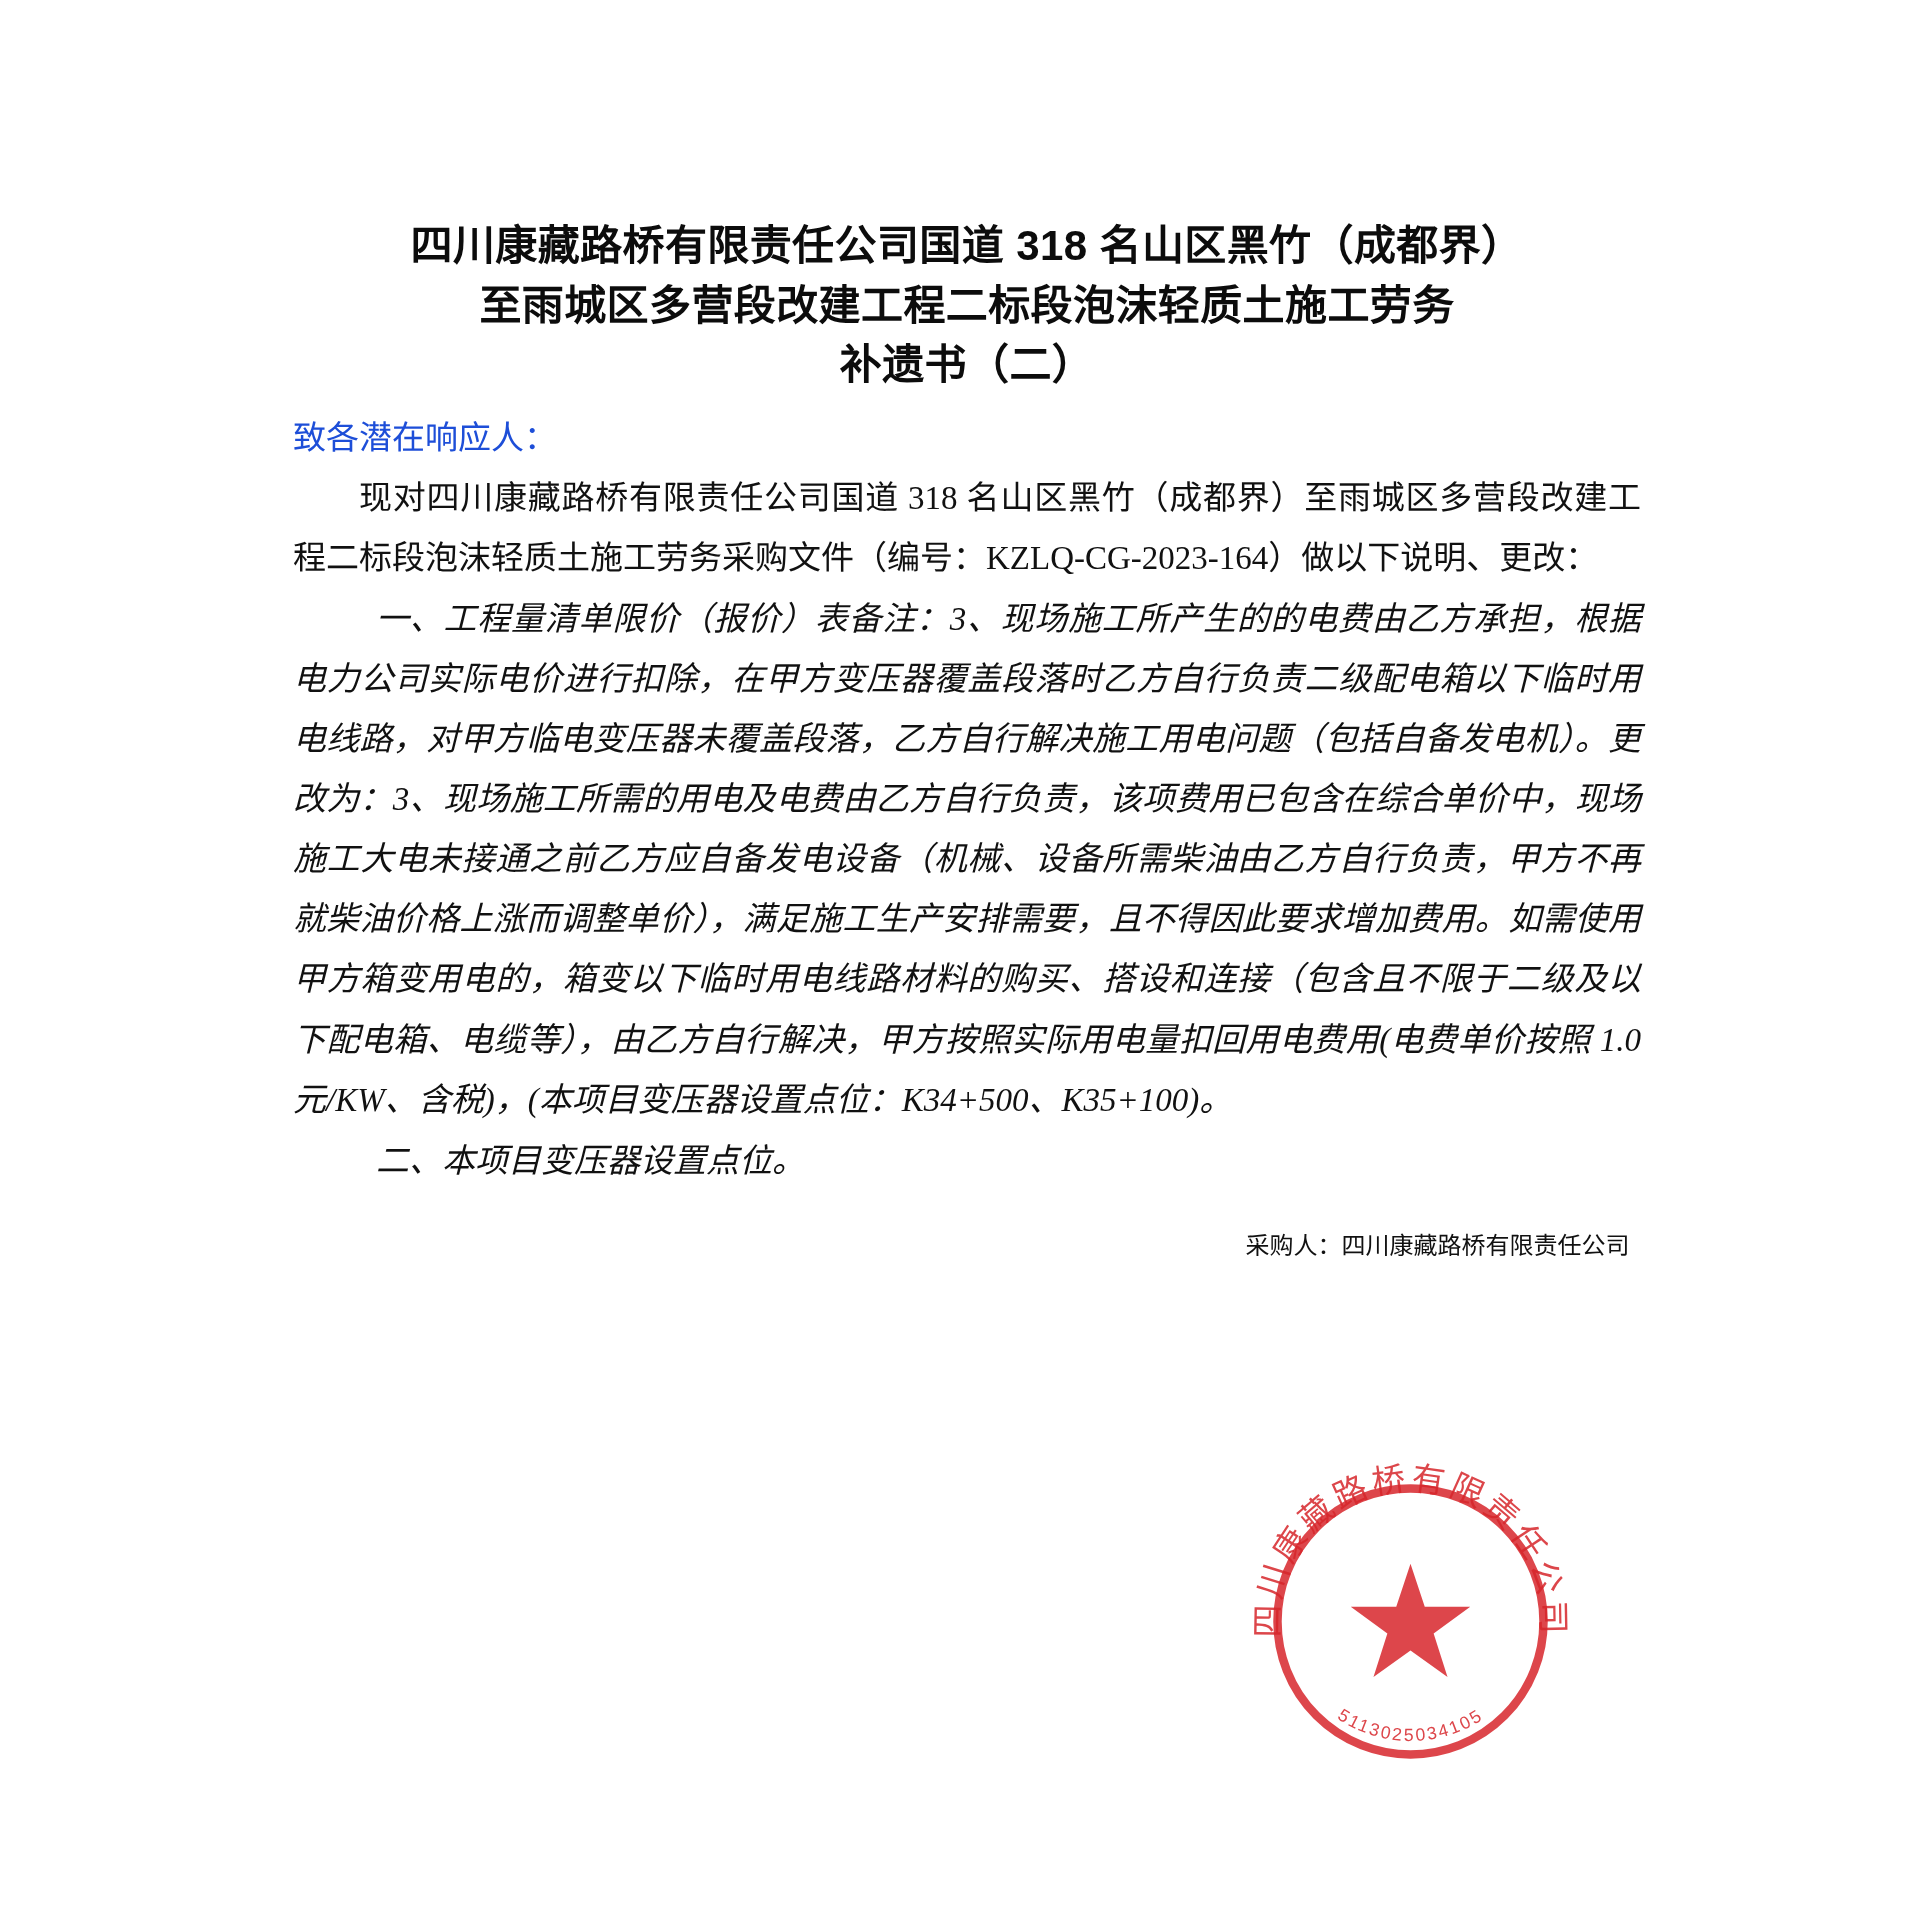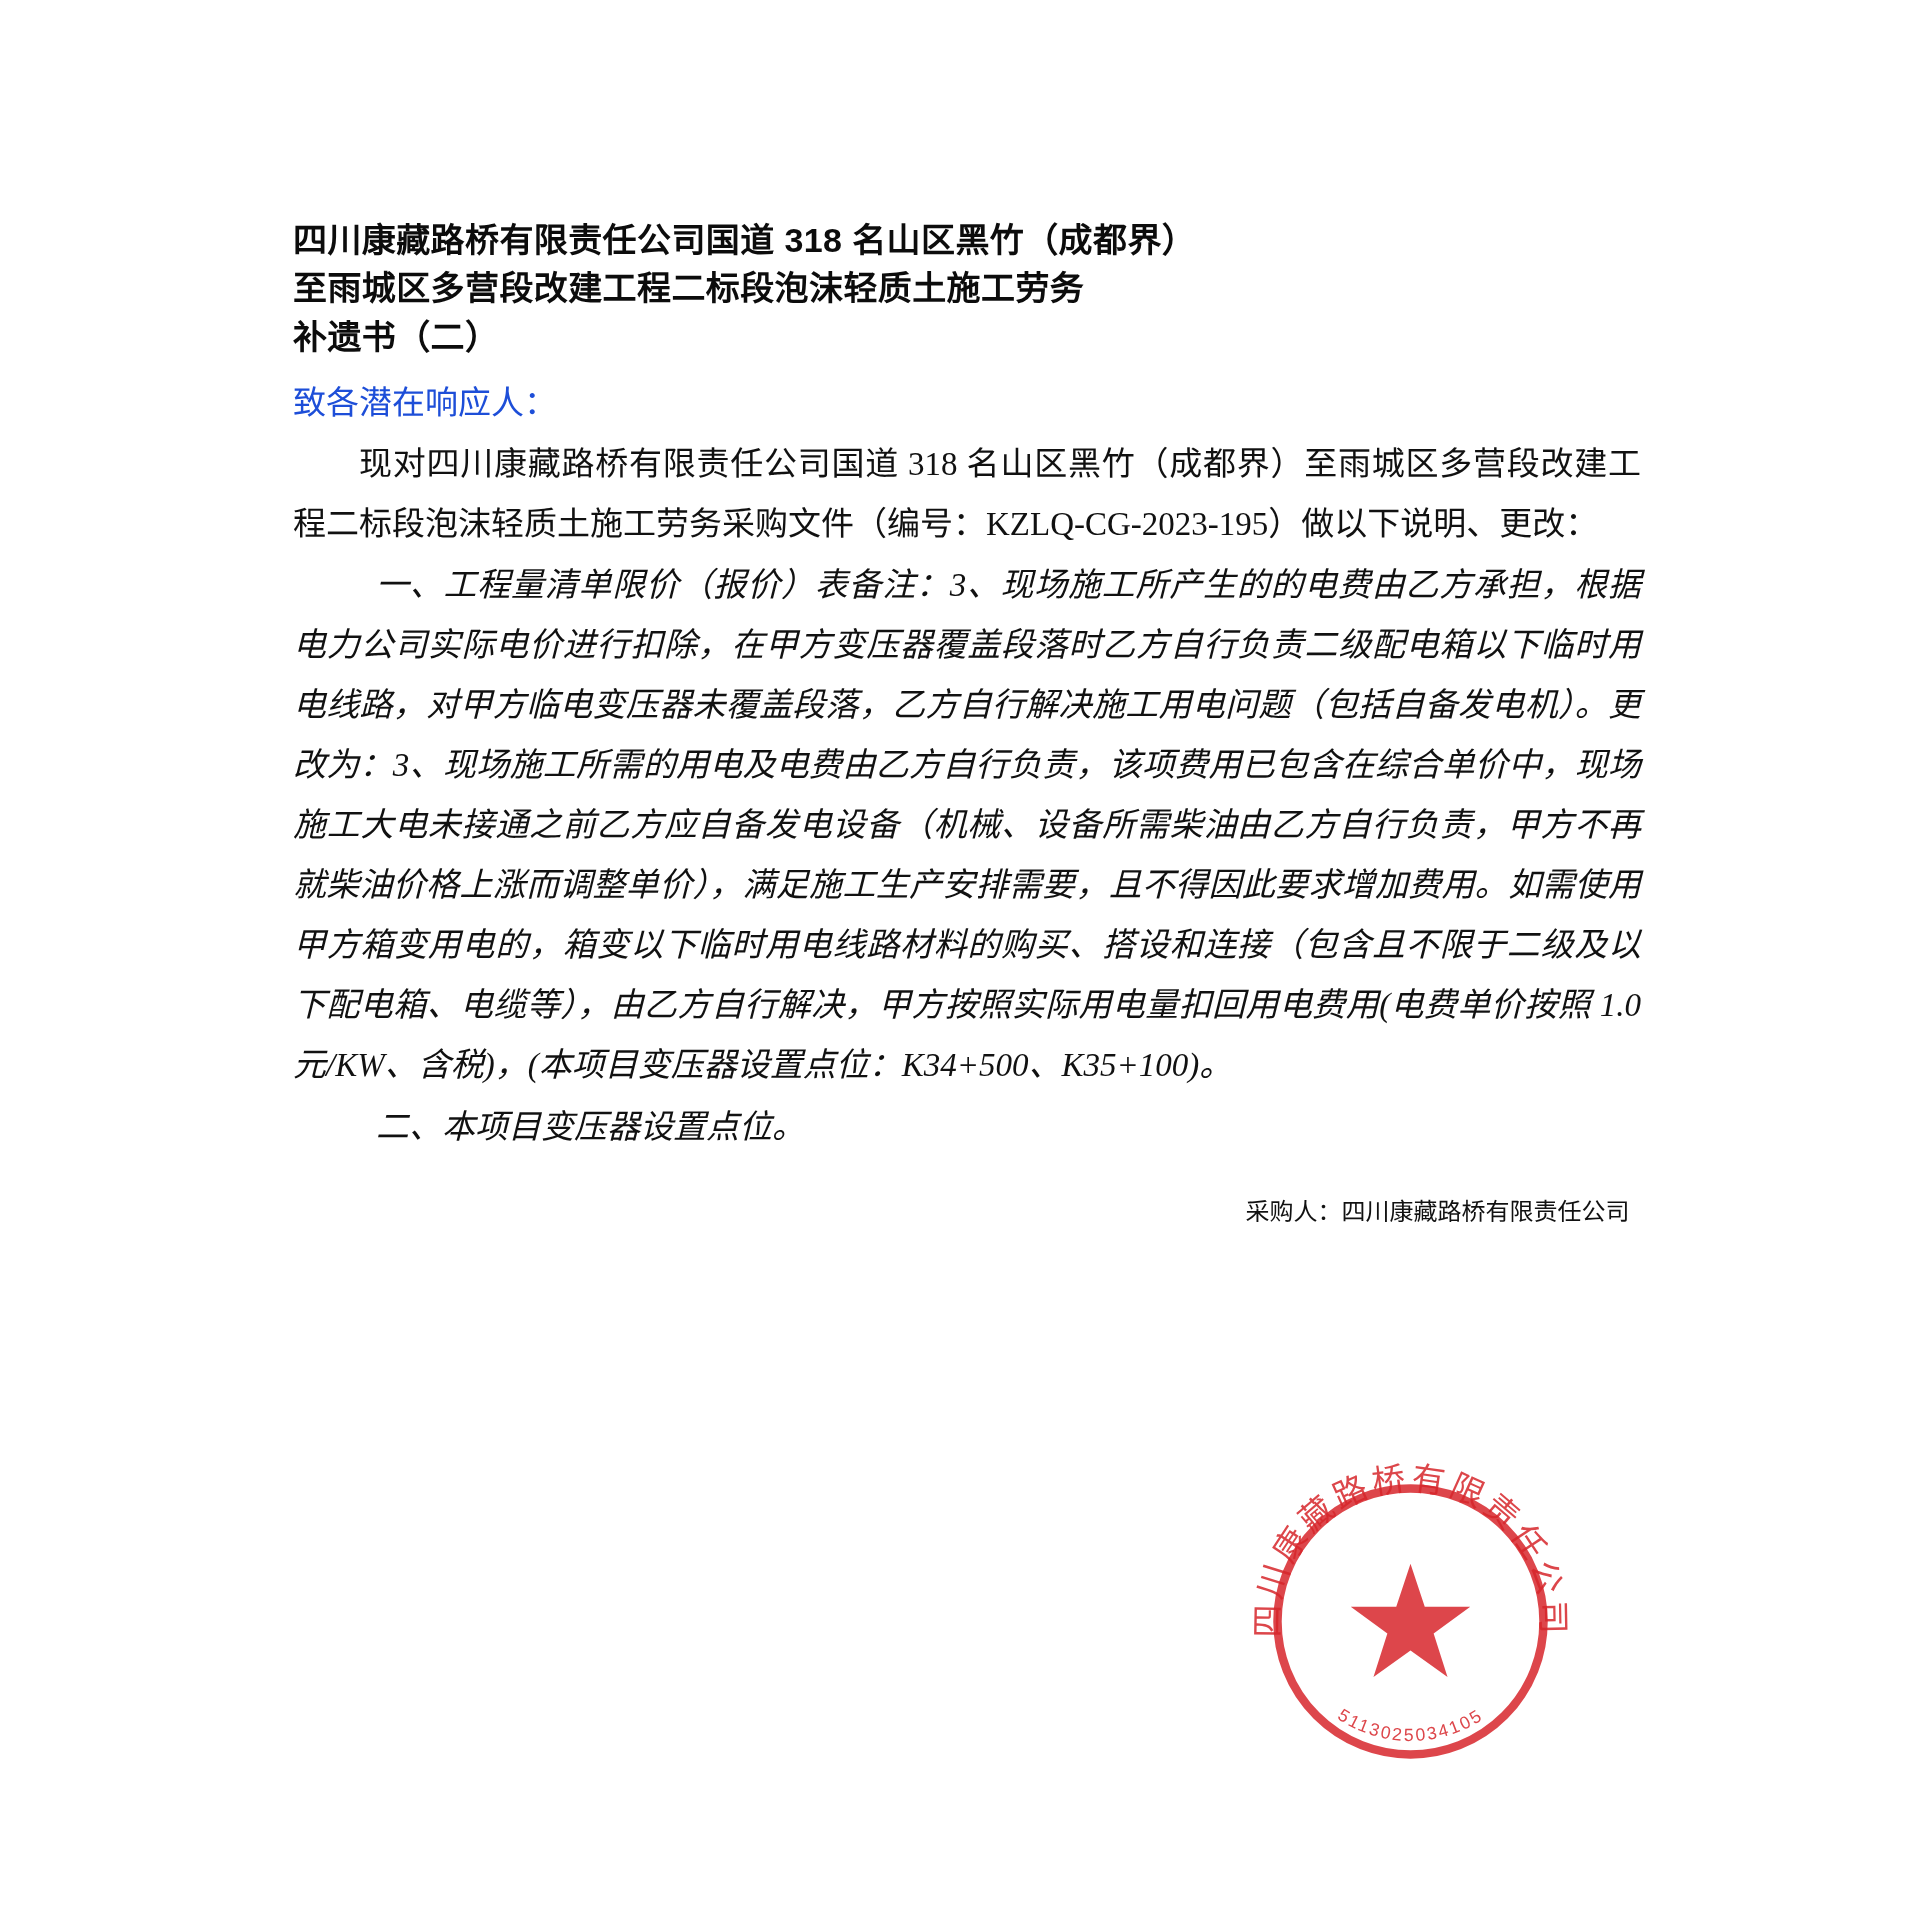--- a/index.html
+++ b/index.html
@@ -29,23 +29,23 @@
   }
   .content {
     position: absolute;
     left: 293px;
     top: 216px;
     width: 1348px;
   }
   .doc-title {
     font-family: "Liberation Sans", "DejaVu Sans", sans-serif;
     font-weight: bold;
-    font-size: 34px;
+    font-size: 42px;
     line-height: 1.42;
-    text-align: left;
+    text-align: center;
     letter-spacing: 0.4px;
     color: #0c0c0c;
     margin: 0 0 17.7px 0;
   }
   .doc-title .tline {
     display: block;
   }
   .salutation {
     font-size: 33px;
     line-height: 1.55;
@@ -105,21 +105,21 @@
     <div class="content">
 
       <h1 class="doc-title">
         <span class="tline">四川康藏路桥有限责任公司国道 318 名山区黑竹（成都界）</span>
         <span class="tline">至雨城区多营段改建工程二标段泡沫轻质土施工劳务</span>
         <span class="tline">补遗书（二）</span>
       </h1>
 
       <div class="salutation">致各潜在响应人：</div>
 
-      <p class="body-par">现对四川康藏路桥有限责任公司国道 318 名山区黑竹（成都界）至雨城区多营段改建工程二标段泡沫轻质土施工劳务采购文件（编号：KZLQ-CG-2023-195）做以下说明、更改：</p>
+      <p class="body-par">现对四川康藏路桥有限责任公司国道 318 名山区黑竹（成都界）至雨城区多营段改建工程二标段泡沫轻质土施工劳务采购文件（编号：KZLQ-CG-2023-164）做以下说明、更改：</p>
 
       <p class="body-par indent-extra">一、工程量清单限价（报价）表备注：3、现场施工所产生的的电费由乙方承担，根据电力公司实际电价进行扣除，在甲方变压器覆盖段落时乙方自行负责二级配电箱以下临时用电线路，对甲方临电变压器未覆盖段落，乙方自行解决施工用电问题（包括自备发电机）。更改为：3、现场施工所需的用电及电费由乙方自行负责，该项费用已包含在综合单价中，现场施工大电未接通之前乙方应自备发电设备（机械、设备所需柴油由乙方自行负责，甲方不再就柴油价格上涨而调整单价），满足施工生产安排需要，且不得因此要求增加费用。如需使用甲方箱变用电的，箱变以下临时用电线路材料的购买、搭设和连接（包含且不限于二级及以下配电箱、电缆等），由乙方自行解决，甲方按照实际用电量扣回用电费用(电费单价按照 1.0 元/KW、含税)，(本项目变压器设置点位：K34+500、K35+100)。</p>
 
       <p class="body-par indent-extra">二、本项目变压器设置点位。</p>
 
       <div class="sign-block">
         <div class="sign-line">采购人：四川康藏路桥有限责任公司</div>
       </div>
 
     </div>

